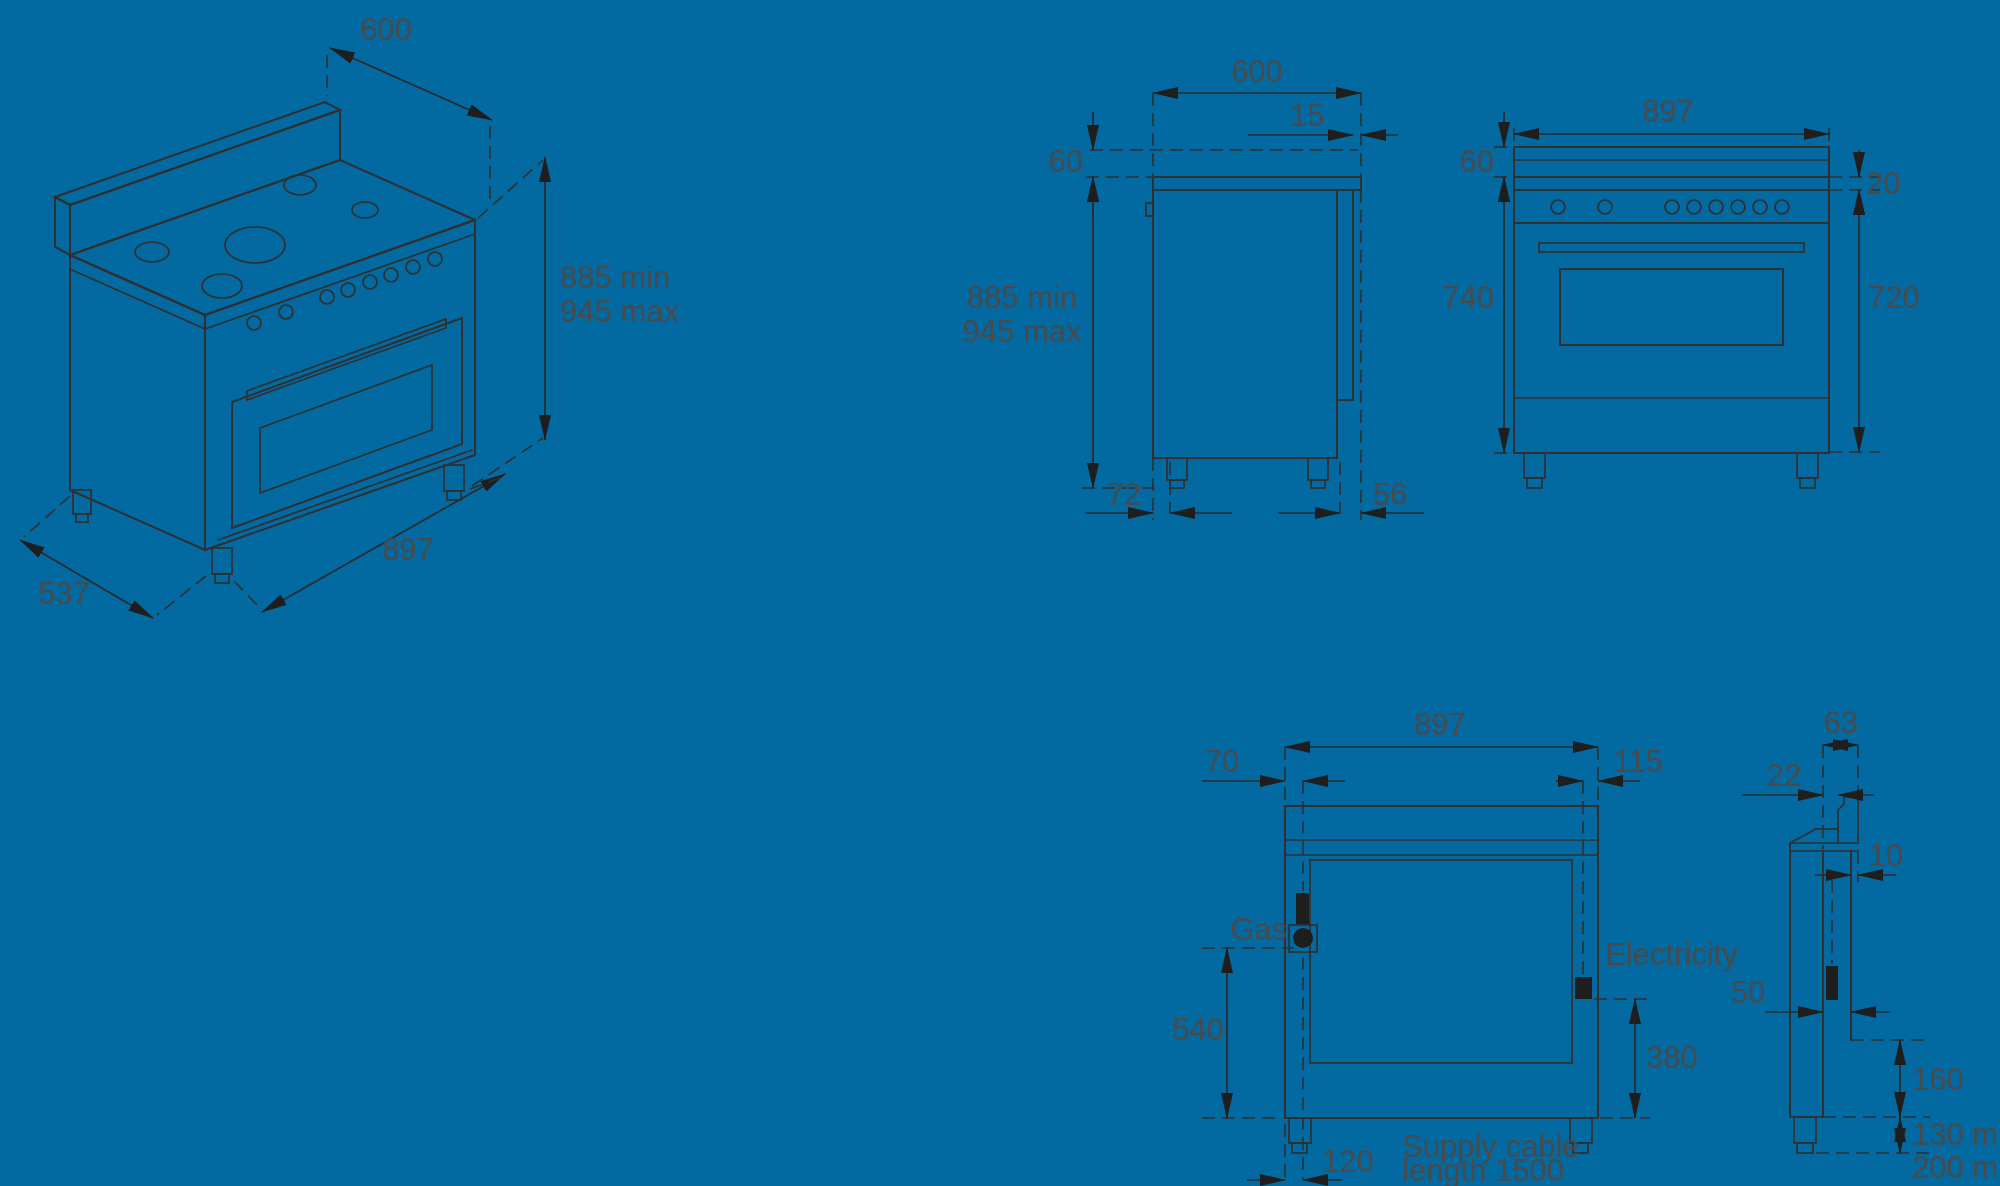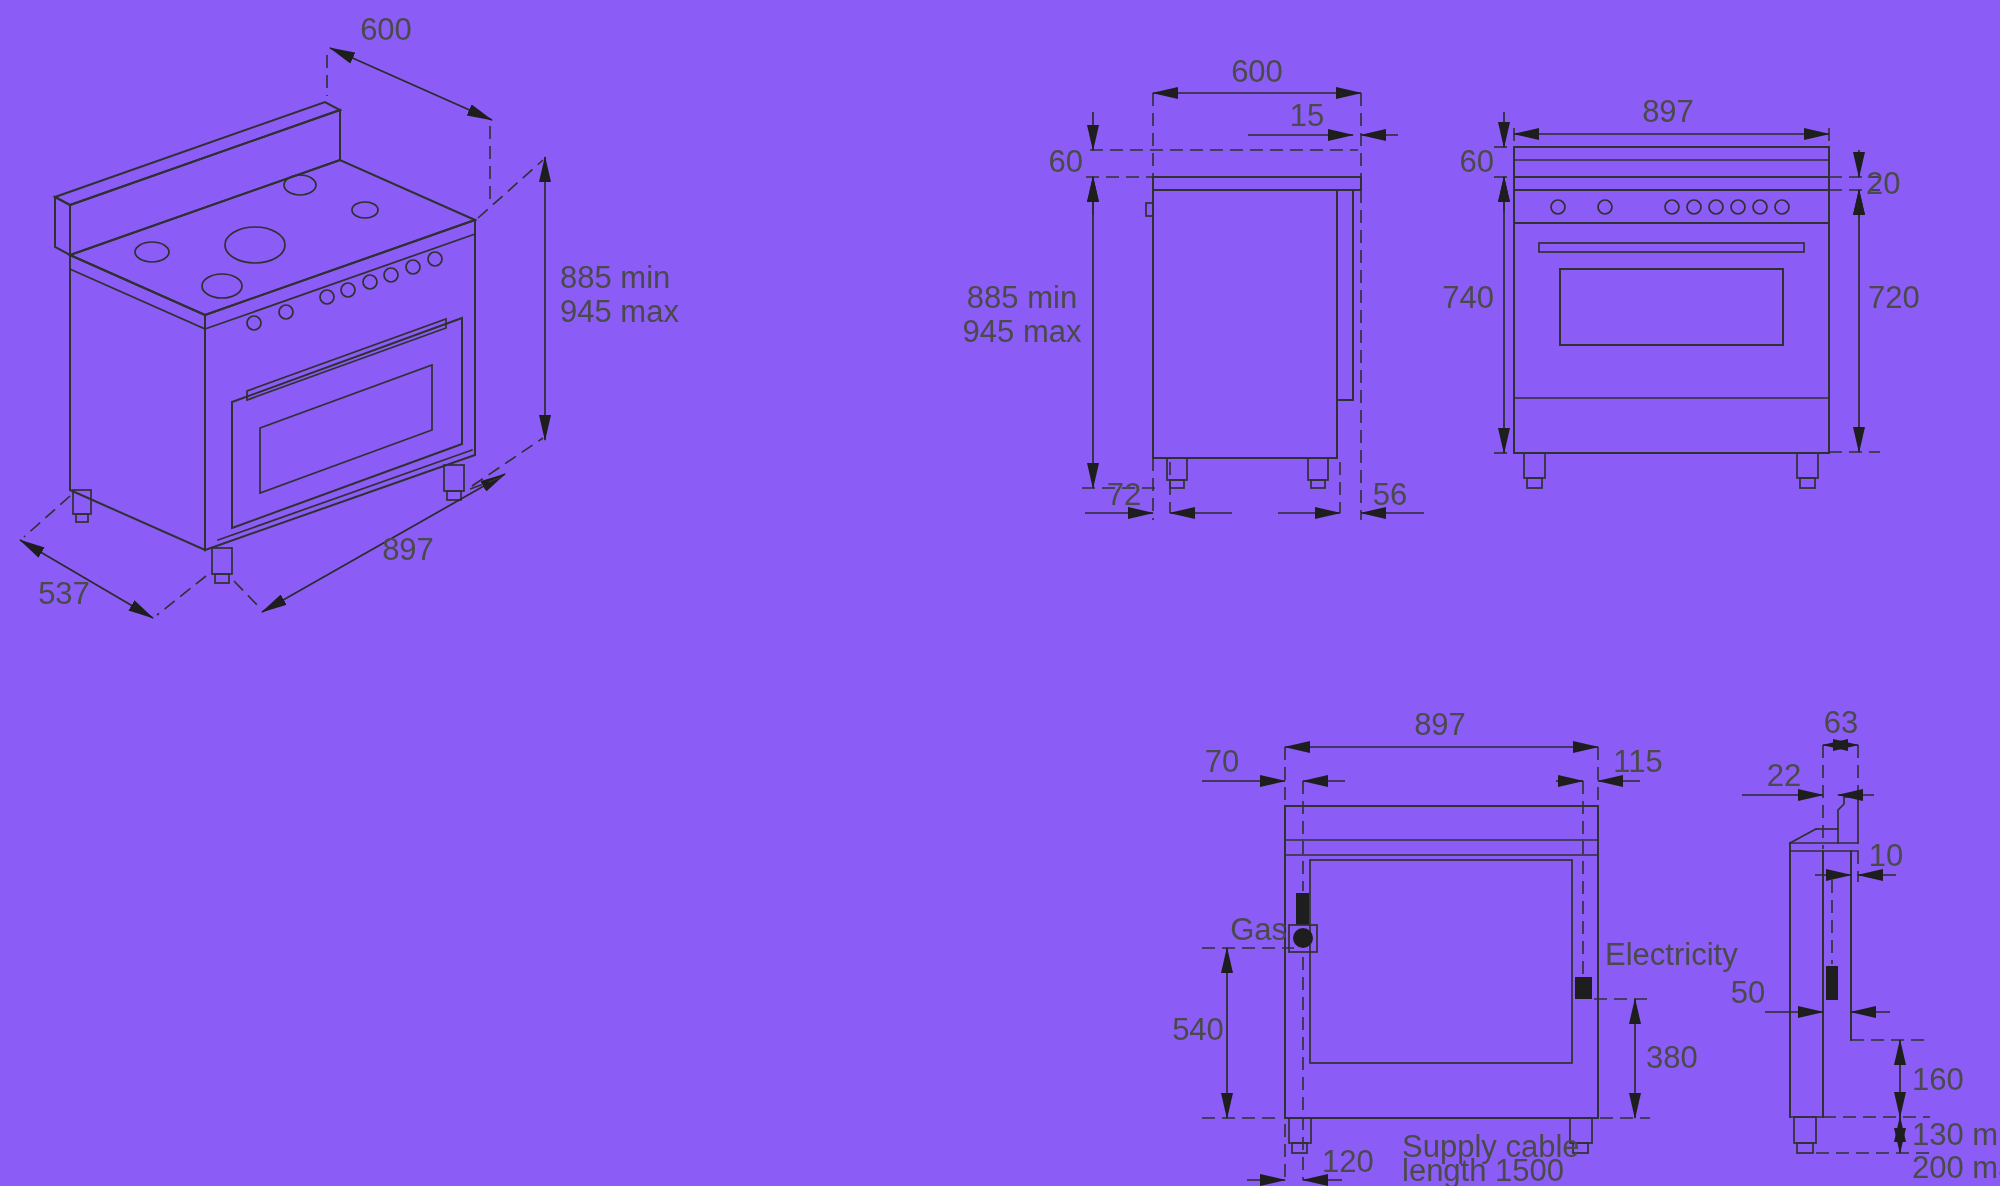--- a/index.html
+++ b/index.html
@@ -1,16 +1,16 @@
 <!DOCTYPE html>
 <html><head>
 <meta charset="utf-8">
 <style>
   html,body{margin:0;padding:0;background:#ffffff;}
-  .canvas{width:2000px;height:1186px;position:relative;background:#8b5cf6;}
+  .canvas{width:2000px;height:1186px;position:relative;background:#0369a1;}
   svg{display:block;}
   .ln{fill:none;stroke:#303030;stroke-width:2;stroke-linejoin:miter;stroke-linecap:square;}
   .thin{stroke-width:1.7;}
   .dash{fill:none;stroke:#303030;stroke-width:1.6;stroke-dasharray:13 7;}
   .dim{fill:none;stroke:#2b2b2b;stroke-width:1.7;}
   .fil{fill:#1e1e1e;stroke:none;}
   .dimtxt{font-family:"Liberation Sans","DejaVu Sans",sans-serif;font-size:31px;fill:#4a4a4a;}
   .mid{text-anchor:middle;} .st{text-anchor:start;} .en{text-anchor:end;}
 </style>
 </head>

